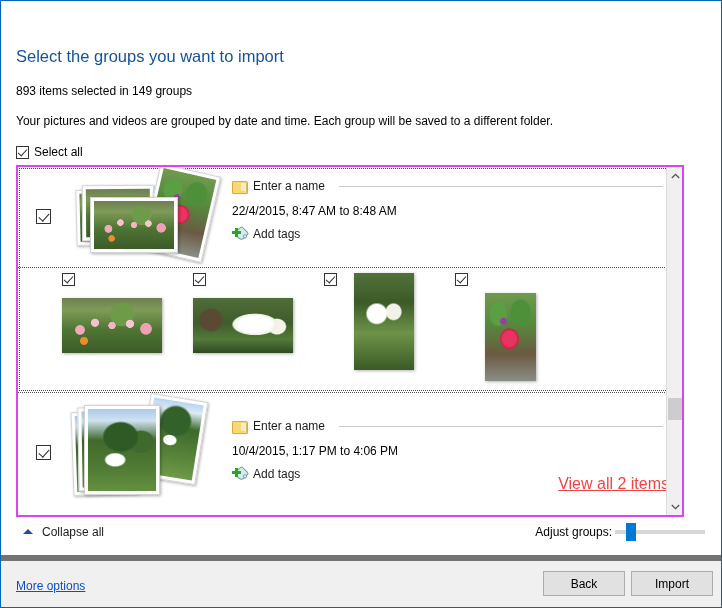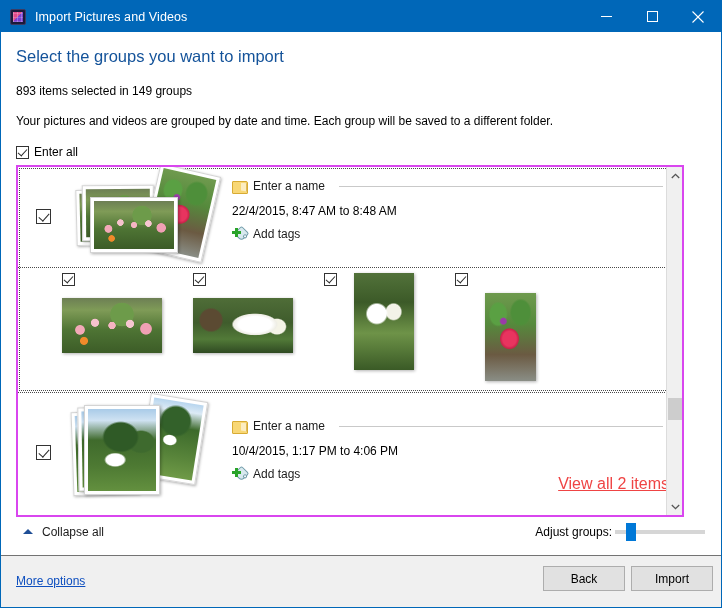--- a/index.html
+++ b/index.html
@@ -358,21 +358,21 @@
   }
   .slider .thumb {
     position:absolute; top:0; width:10px; height:18px;
     background:#0078d7;
   }
 
   .footerbar {
     position: absolute; left: 0; bottom: 0;
     width: 720px; height: 52px;
     background: #f0f0f0;
-    border-top: 1px solid #737373;
+    border-top: 6px solid #737373;
   }
   .more-options {
     position: absolute; left: 15px; top: 18px;
     font-size: 12px; color: #0e4fbf; text-decoration: underline;
     white-space: nowrap;
   }
   .btn {
     position: absolute; top: 10px;
     height: 25px; width: 82px;
     background: #e1e1e1;
@@ -382,52 +382,28 @@
     font-family: "Liberation Sans", sans-serif;
   }
   .btn-back { right: 96px; }
   .btn-import { right: 8px; }
 </style>
 </head>
 <body>
 
 <div id="app">
 
-  <div class="titlebar">
-    <div class="title-icon">
-        <span class="scr"></span>
-      </div>
-    <div class="title-text">Import Pictures and Videos</div>
-    <div class="win-buttons">
-      <div class="win-btn">
-        <svg width="11" height="11" viewBox="0 0 11 11">
-            <line x1="0" y1="5.5" x2="11" y2="5.5" stroke="#fff" stroke-width="1"></line>
-          </svg>
-      </div>
-      <div class="win-btn">
-        <svg width="11" height="11" viewBox="0 0 11 11">
-            <rect x="0.5" y="0.5" width="10" height="10" fill="none" stroke="#fff" stroke-width="1"></rect>
-          </svg>
-      </div>
-      <div class="win-btn">
-        <svg width="12" height="12" viewBox="0 0 12 12">
-            <line x1="0.5" y1="0.5" x2="11.5" y2="11.5" stroke="#fff" stroke-width="1.1"></line>
-            <line x1="11.5" y1="0.5" x2="0.5" y2="11.5" stroke="#fff" stroke-width="1.1"></line>
-          </svg>
-      </div>
-    </div>
-  </div>
 
   <div class="page-title">Select the groups you want to import</div>
   <div class="subtitle">893 items selected in 149 groups</div>
   <div class="desc">Your pictures and videos are grouped by date and time. Each group will be saved to a different folder.</div>
 
   <div class="selectall">
     <span class="cb checked"></span>
-    <span>Enter all</span>
+    <span>Select all</span>
   </div>
 
   <div class="listpanel">
     <div class="list-inner">
 
       <div class="group-block focused">
         <div class="group-row">
           <span class="cb cb-lg checked group-cb"></span>
 
           <div class="stack">

